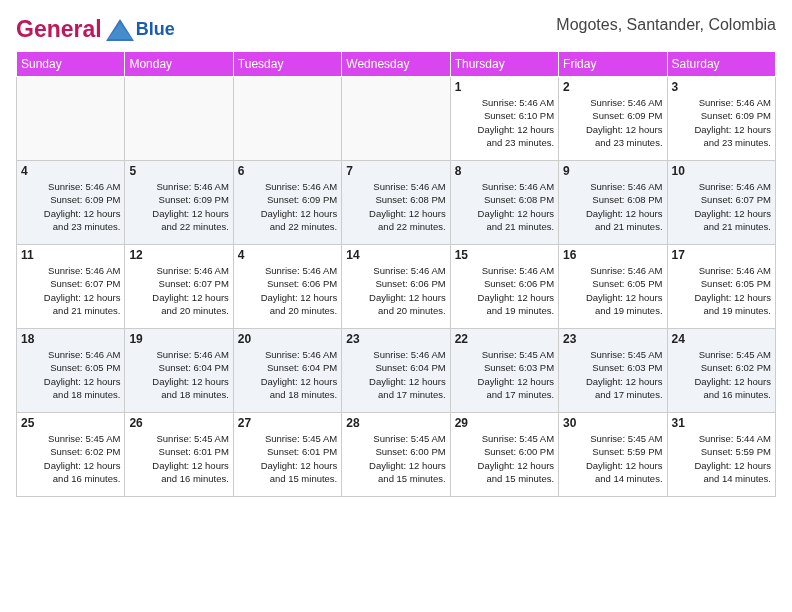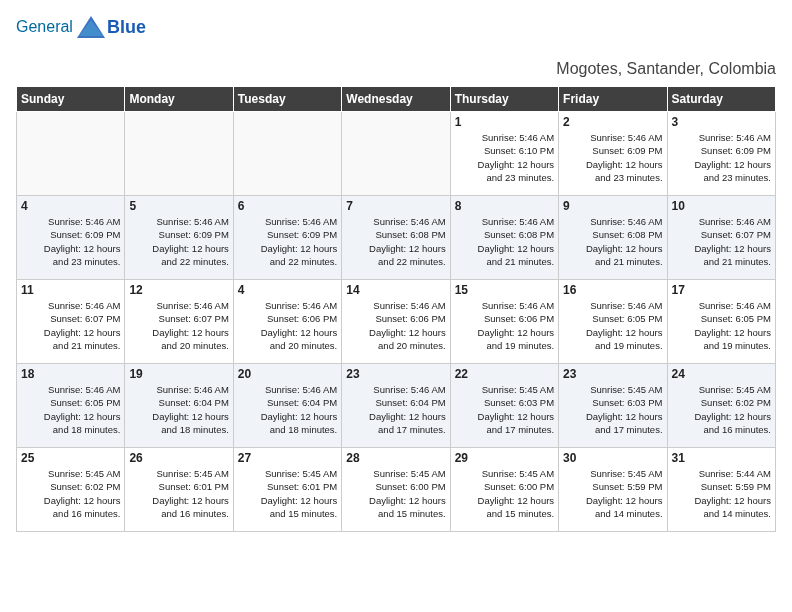--- a/index.html
+++ b/index.html
@@ -15,23 +15,23 @@
       justify-content: space-between;
       align-items: flex-start;
       margin-bottom: 8px;
     }
     .logo {
       display: flex;
       align-items: center;
       gap: 2px;
     }
     .logo-text-general {
-      font-size: 16px;
-      font-weight: normal;
-      color: #0369a1;
+      font-size: 23px;
+      font-weight: bold;
+      color: #be185d;
     }
     .logo-text-blue {
       font-size: 18px;
       font-weight: bold;
       color: #1a5cb5;
     }
     .logo-icon {
       width: 28px;
       height: 22px;
       margin-left: 2px;
@@ -41,32 +41,31 @@
     }
     .month-title {
       font-size: 36px;
       font-weight: bold;
       color: #222;
       line-height: 1.1;
     }
     .location {
       font-size: 16px;
       color: #444;
-      margin-top: 44px;
     }
     .calendar-table {
       width: 100%;
       border-collapse: collapse;
       table-layout: fixed;
     }
     .calendar-table th {
-      background: #404040;
+      background: #d946ef;
       color: #fff;
       font-size: 12px;
-      font-weight: bold;
+      font-weight: normal;
       padding: 5px 4px;
       text-align: left;
       border: 1px solid #fff;
     }
     .calendar-table td {
       border: 1px solid #ccc;
       vertical-align: top;
       padding: 3px 4px;
       font-size: 10px;
       color: #222;

